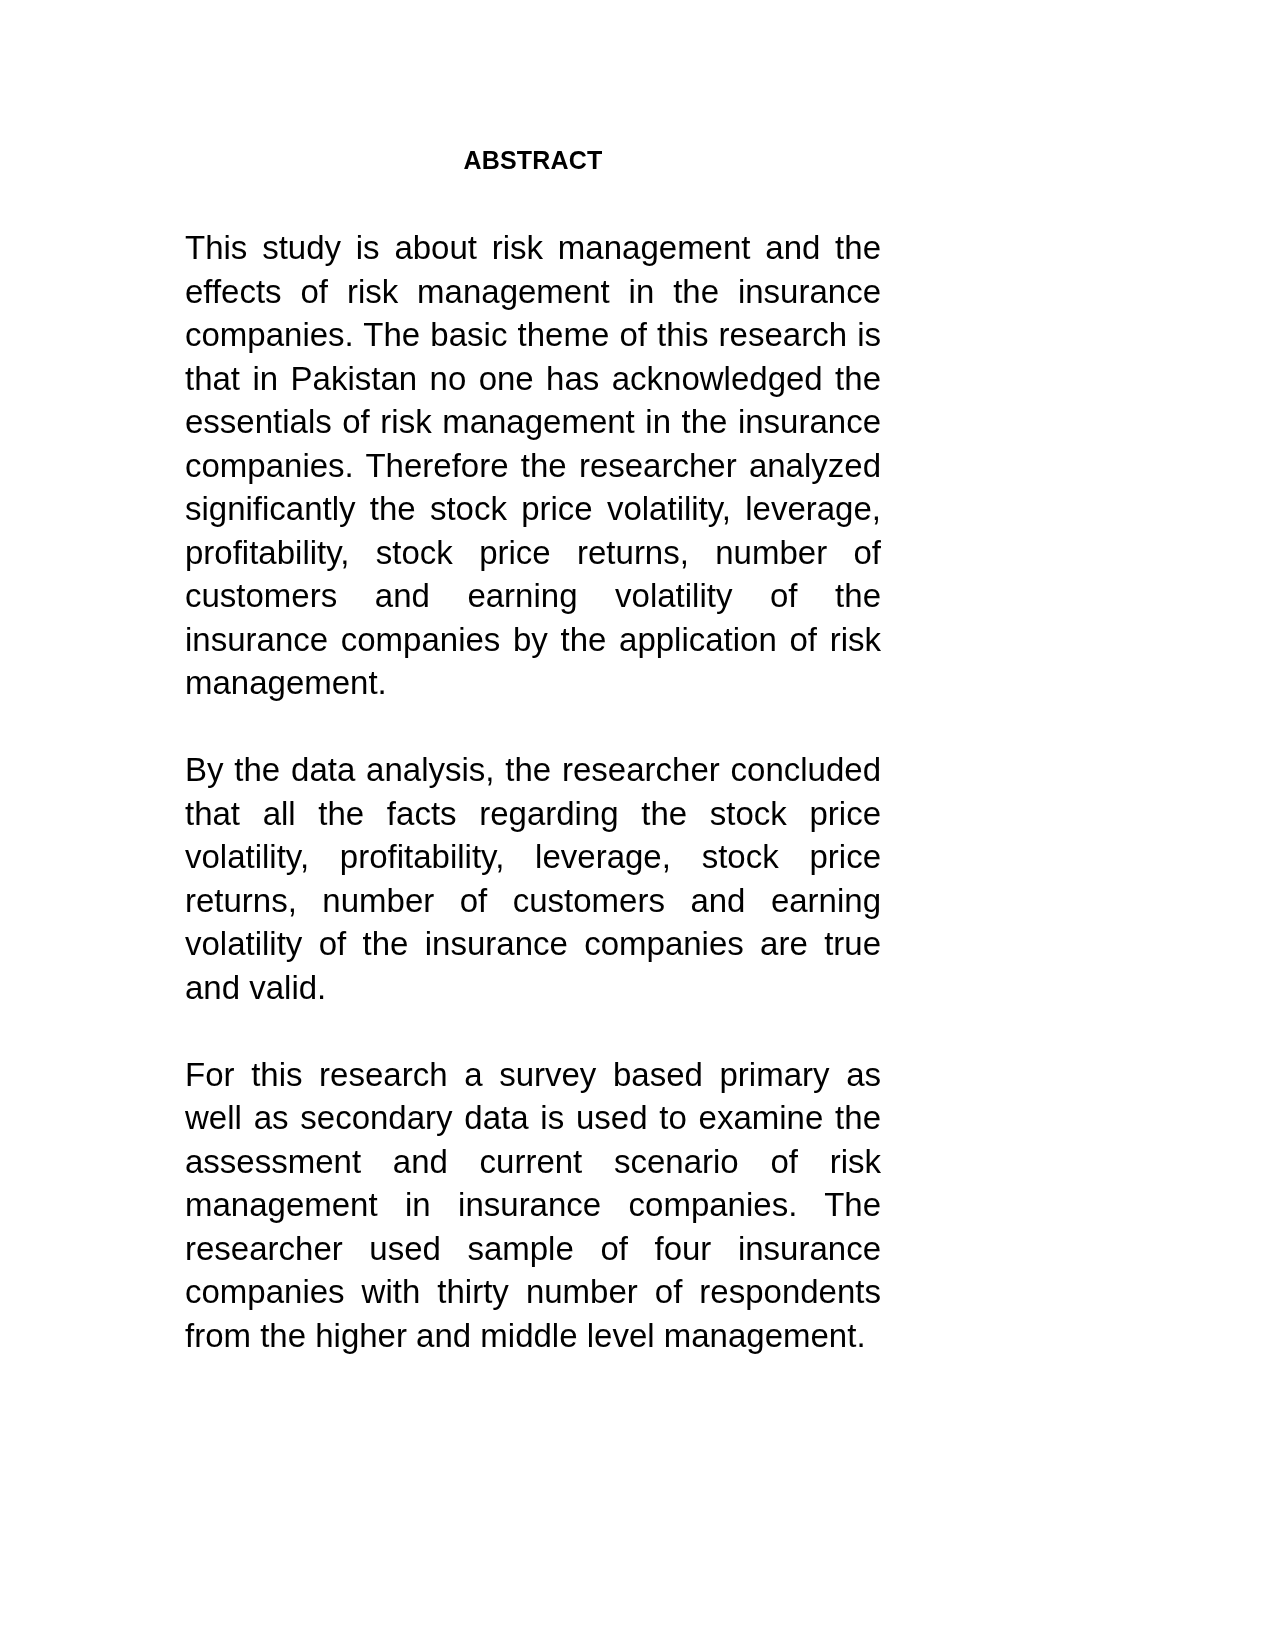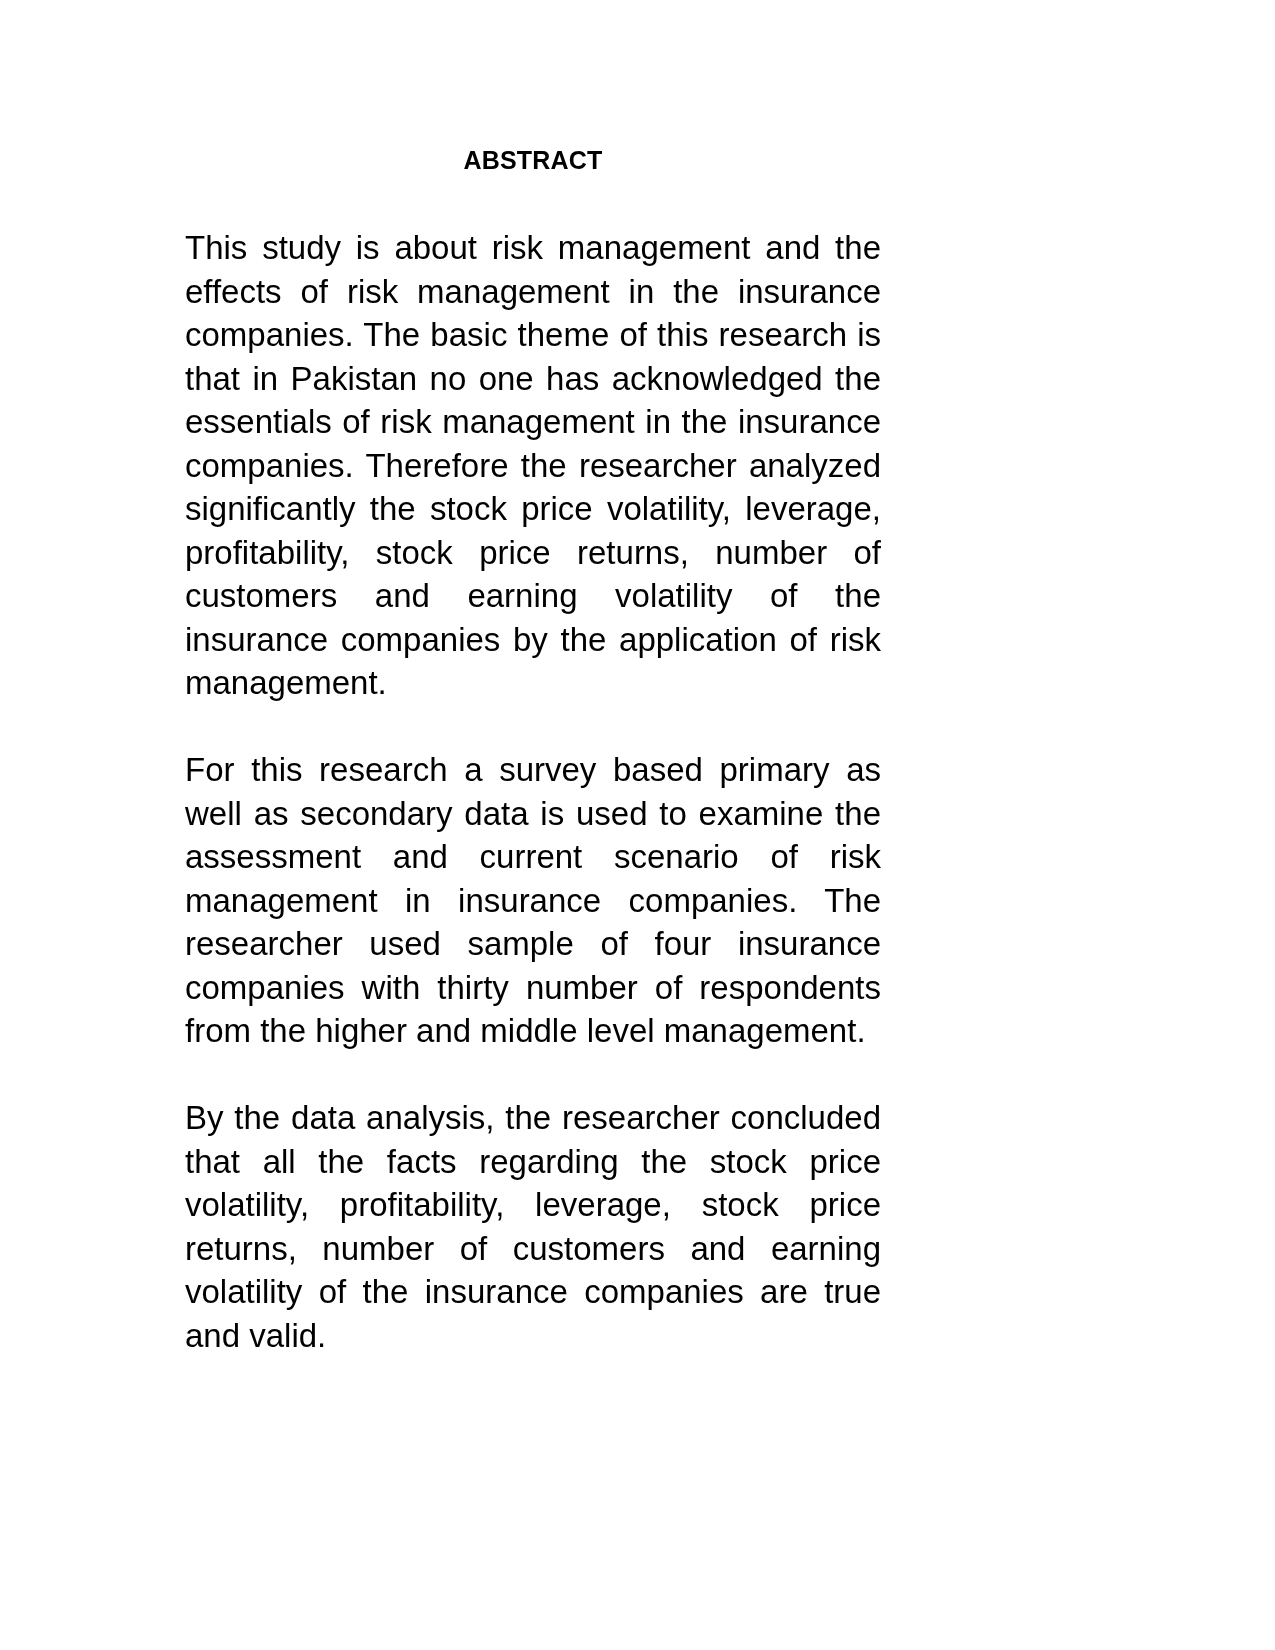--- a/index.html
+++ b/index.html
@@ -39,16 +39,16 @@
   }
 </style>
 </head>
 <body>
 
 <div class="page">
   <h1 class="doc-title">ABSTRACT</h1>
 
   <p class="doc-paragraph">This study is about risk management and the effects of risk management in the insurance companies. The basic theme of this research is that in Pakistan no one has acknowledged the essentials of risk management in the insurance companies. Therefore the researcher analyzed significantly the stock price volatility, leverage, profitability, stock price returns, number of customers and earning volatility of the insurance companies by the application of risk management.</p>
 
+  <p class="doc-paragraph">By the data analysis, the researcher concluded that all the facts regarding the stock price volatility, profitability, leverage, stock price returns, number of customers and earning volatility of the insurance companies are true and valid.</p>
+
   <p class="doc-paragraph">For this research a survey based primary as well as secondary data is used to examine the assessment and current scenario of risk management in insurance companies. The researcher used sample of four insurance companies with thirty number of respondents from the higher and middle level management.</p>
-
-  <p class="doc-paragraph">By the data analysis, the researcher concluded that all the facts regarding the stock price volatility, profitability, leverage, stock price returns, number of customers and earning volatility of the insurance companies are true and valid.</p>
 </div>
 
 </body></html>

